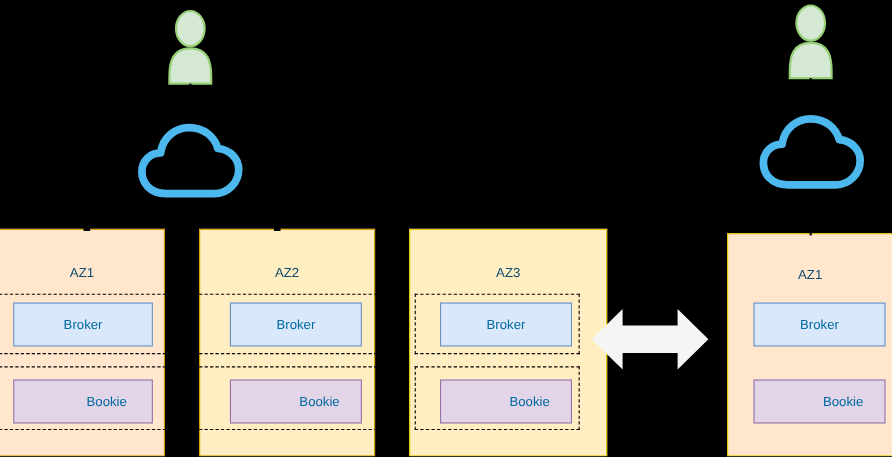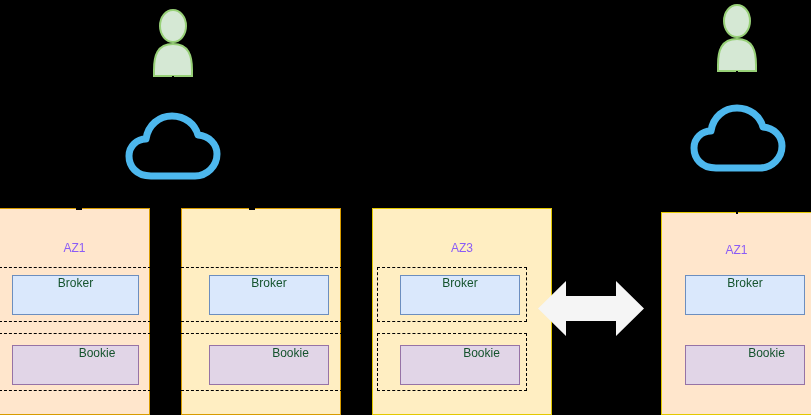--- a/index.html
+++ b/index.html
@@ -20,44 +20,45 @@
   .az-panel {
     position: absolute;
     box-sizing: border-box;
   }
   .az-label {
     position: absolute;
     left: 0;
     right: 0;
     text-align: center;
     font-size: 12px;
-    color: #8b5cf6;
+    color: #0c4a6e;
     line-height: 14px;
   }
 
   
   .dashed-group {
     position: absolute;
     box-sizing: border-box;
     border: 1px dashed #000000;
     background: transparent;
   }
   .dashed-group.open-sides {
     border-left: none;
     border-right: none;
   }
 
   
   .comp-box {
     position: absolute;
     box-sizing: border-box;
     display: flex;
+    align-items: center;
     justify-content: center;
     font-size: 12px;
-    color: #14532d;
+    color: #0369a1;
   }
   .comp-broker {
     background: #dae8fc;
     border: 1px solid #6c8ebf;
   }
   .comp-bookie {
     background: #e1d5e7;
     border: 1px solid #9673a6;
     padding-left: 43px;
   }
@@ -101,20 +102,21 @@
     </div>
 
     <div class="dashed-group open-sides" style="left:-1px; top:124px; width:152px; height:58px;"></div>
     <div class="comp-box comp-bookie" style="left:12px; top:136px; width:127px; height:40px;">
       <span>Bookie</span>
     </div>
   </div>
 
   <div class="az-panel" style="left:181px; top:208px; width:160px; height:207px;
               background:#ffeec2; border:1px solid #d79b00;">
+    <div class="az-label" style="top:32px;">AZ2</div>
 
     <div class="dashed-group open-sides" style="left:-1px; top:58px; width:162px; height:55px;"></div>
     <div class="comp-box comp-broker" style="left:27px; top:66px; width:120px; height:40px;">
       <span>Broker</span>
     </div>
 
     <div class="dashed-group open-sides" style="left:-1px; top:124px; width:162px; height:58px;"></div>
     <div class="comp-box comp-bookie" style="left:27px; top:136px; width:120px; height:40px;">
       <span>Bookie</span>
     </div>

